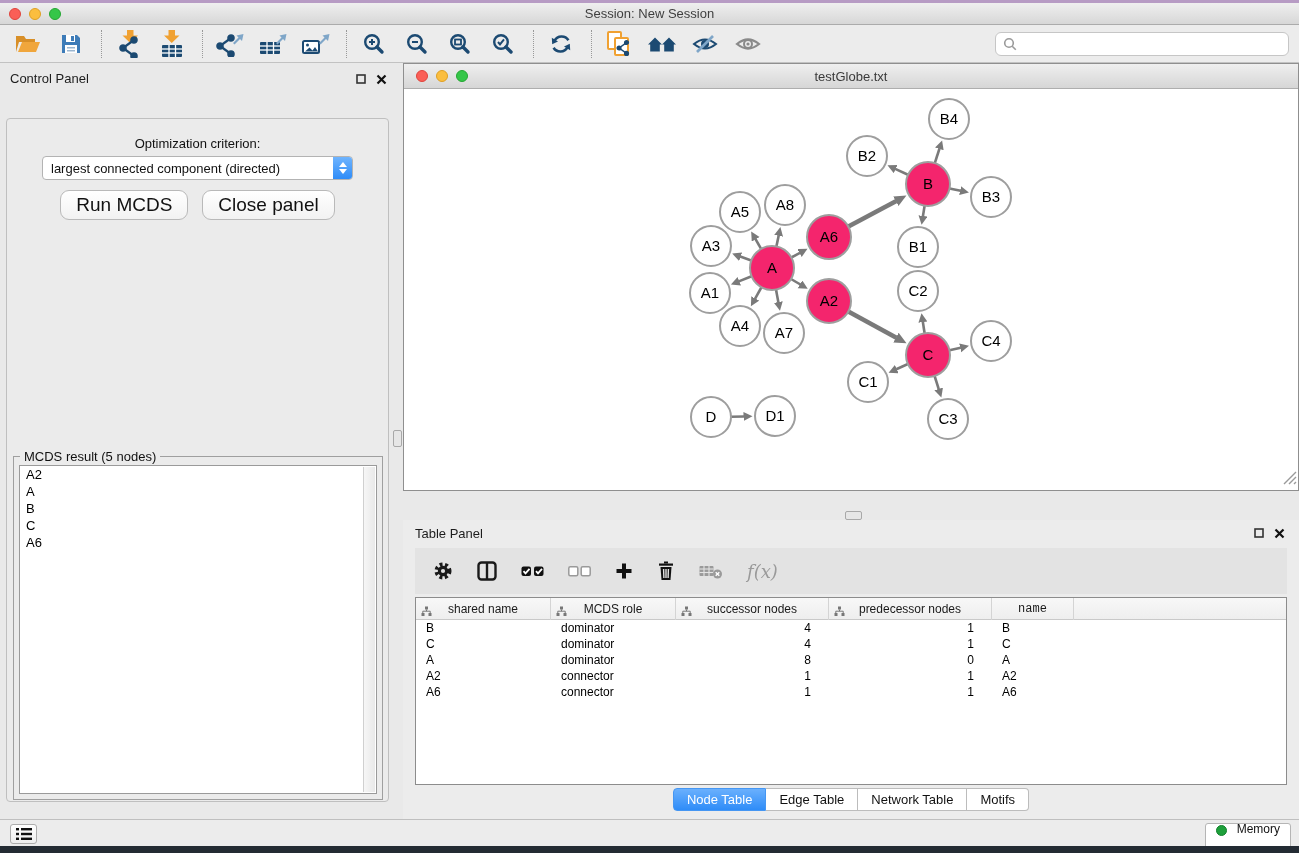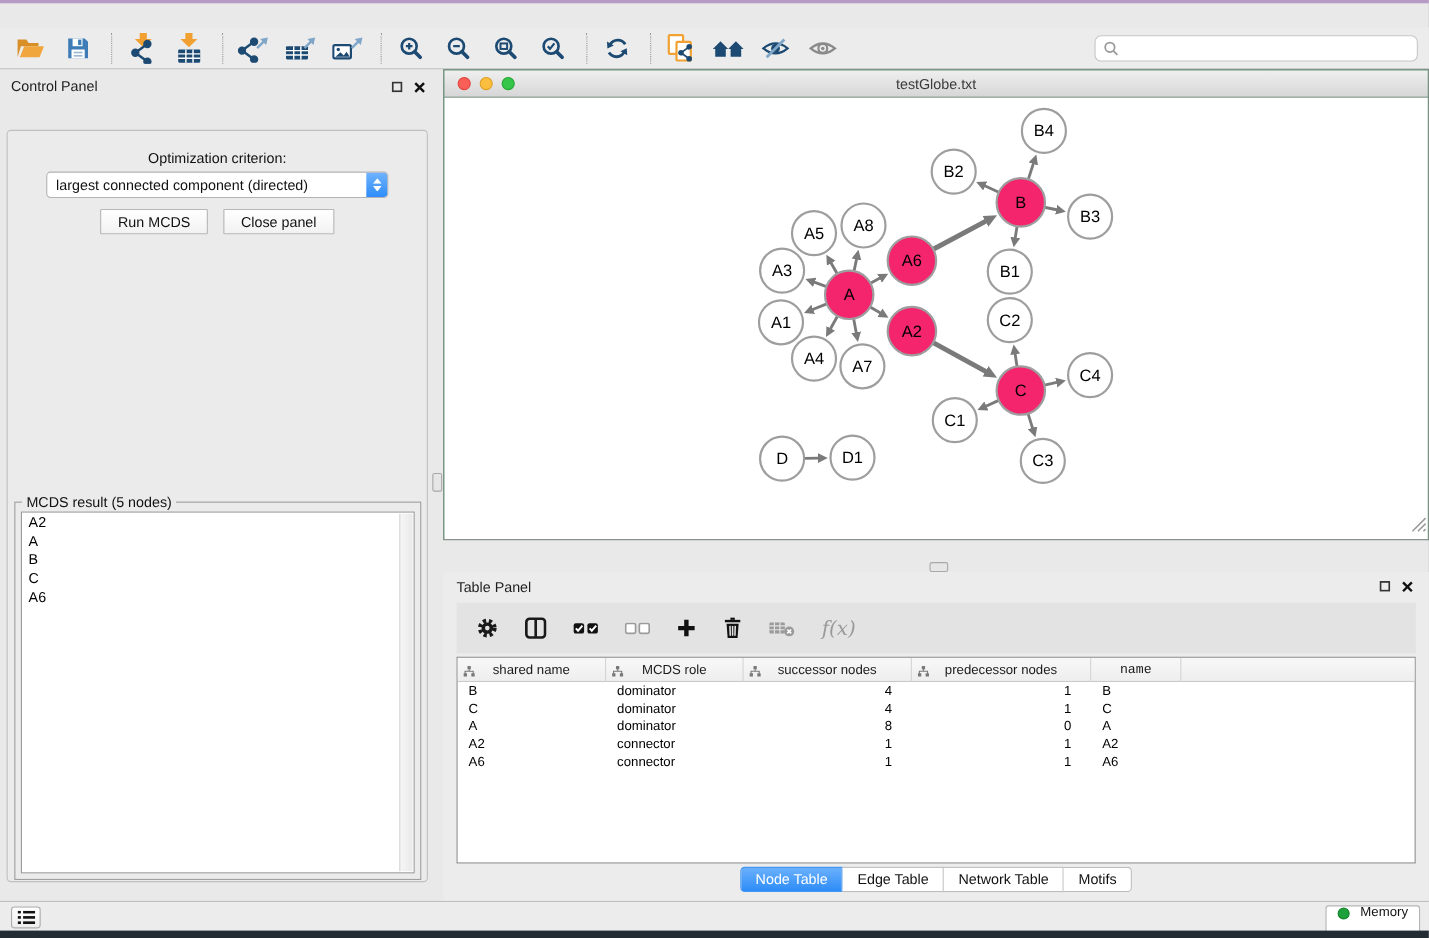--- a/index.html
+++ b/index.html
@@ -36,21 +36,21 @@
   .seg-tab{display:inline-block;padding:3px 13px;background:#fff;border:1px solid #bcbcbc;border-left:none;font-size:13px;color:#111;white-space:nowrap}
   .seg-tab:first-child{border-left:1px solid #bcbcbc;border-radius:4px 0 0 4px}
   .seg-tab:last-child{border-radius:0 4px 4px 0}
   .seg-tab.sel{background:linear-gradient(#6ab0fd,#2e8cf8);color:#fff;border-color:#4596f2}
   #cp-body{left:6px;top:118px;width:383px;height:684px;border:1px solid #bfbfbf;border-radius:4px;background:#ebebeb}
   #opt-label{left:6px;top:136px;width:383px;text-align:center;font-size:13px;color:#111}
   #criterion{left:42px;top:156px;width:311px;height:24px;display:flex;align-items:center;border:1px solid #b3b3b3;border-radius:4px;background:#fff;font-size:13px;color:#111}
   #criterion .crit-text{flex:1;padding:0 8px;white-space:nowrap;overflow:hidden}
   #criterion .crit-step{width:19px;height:22px;background:linear-gradient(#6fb4fe,#2e8cf8);border-radius:0 3px 3px 0;display:flex;flex-direction:column;align-items:center;justify-content:center;gap:2px}
   #cp-buttons{left:6px;top:190px;width:383px;display:flex;justify-content:center;gap:14px}
-  .push-btn{background:linear-gradient(#ffffff,#f2f2f2);border:1px solid #b9b9b9;border-radius:1px;padding:3px 15px;font-size:13px;color:#111;white-space:nowrap}
+  .push-btn{background:linear-gradient(#ffffff,#f2f2f2);border:1px solid #b9b9b9;border-radius:9px;padding:3px 15px;font-size:19px;color:#111;white-space:nowrap}
   #mcds-box{left:13px;top:456px;width:370px;height:344px;border:1px solid #9f9f9f}
   #mcds-legend{position:absolute;top:-8px;left:6px;background:#ebebeb;padding:0 4px;font-size:13px;color:#111}
   #mcds-list{position:absolute;left:5px;top:8px;right:5px;bottom:5px;background:#fff;border:1px solid #9a9a9a;overflow:hidden}
   .mcds-item{font-size:13px;color:#000;padding:1px 6px;line-height:15px}
   #mcds-scroll{position:absolute;right:1px;top:1px;bottom:1px;width:12px;background:linear-gradient(90deg,#f6f6f6,#e9e9e9);border-left:1px solid #d0d0d0}
 
   
   .grip{background:#e6e6e6;border:1px solid #a8a8a8;border-radius:2px}
   #grip-v{left:393px;top:430px;width:9px;height:17px}
   #grip-h{left:845px;top:511px;width:17px;height:9px}
@@ -119,20 +119,28 @@
       </g>
     <g id="close-glyph">
         <path d="M1.5,1.5 L9.5,9.5 M9.5,1.5 L1.5,9.5" stroke="#111" stroke-width="2.2"></path>
       </g>
   </defs>
 </svg>
 
 <div id="app">
   <div class="abs" id="desk-top"></div>
 
+  <div class="abs" id="titlebar">
+    <div class="lights">
+      <span class="light red"></span>
+      <span class="light yellow"></span>
+      <span class="light green"></span>
+    </div>
+    <div id="win-title">Session: New Session</div>
+  </div>
 
   <div class="abs" id="toolbar">
     <div class="tbtn">
       <svg width="26" height="22" viewBox="0 0 26 22">
         <path d="M1,19 V3 h8 l2,3 h9 v3 H4 Z" fill="#D88F28"></path>
         <path d="M3,19 L7,9 H25 L21,19 Z" fill="#F0A63C"></path>
       </svg>
     </div>
     <div class="tbtn">
       <svg width="22" height="22" viewBox="0 0 22 22">

